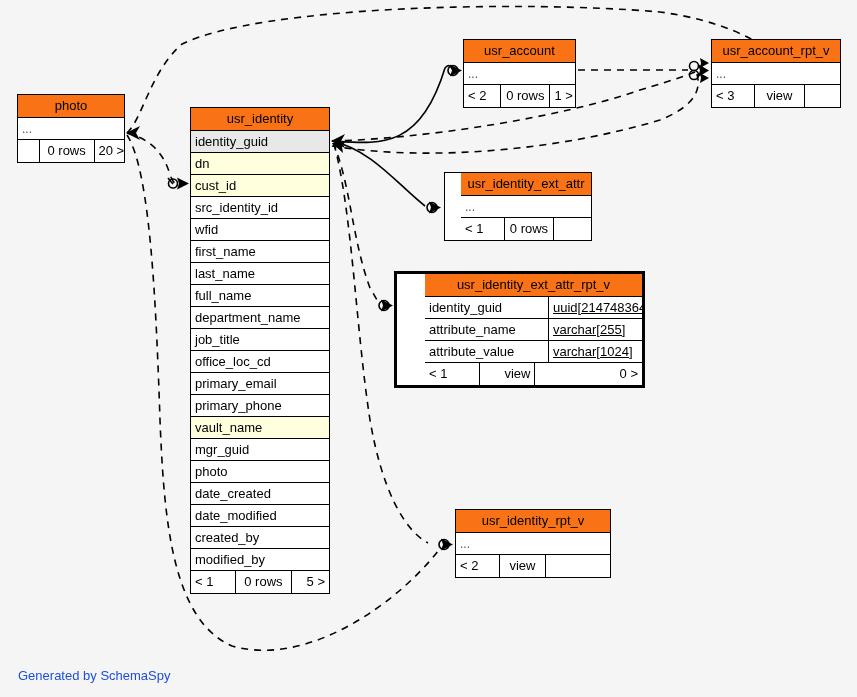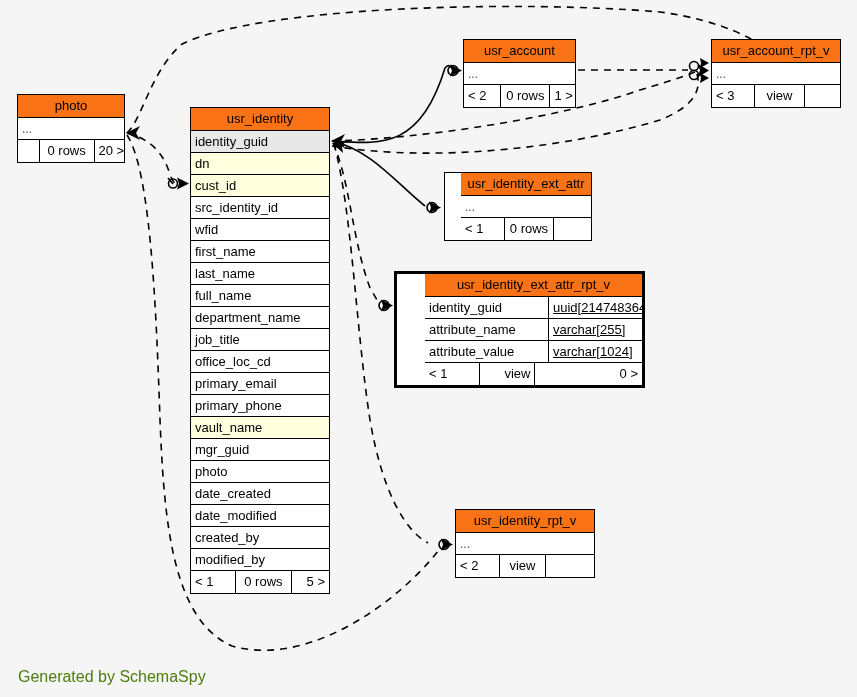--- a/index.html
+++ b/index.html
@@ -109,29 +109,29 @@
 
   #t-usr_account_rpt_v        { left: 711px; top: 39px;  width: 130px; }
   #t-usr_account_rpt_v .fc1 { width: 44px; } #t-usr_account_rpt_v .fc2 { width: 50px; } #t-usr_account_rpt_v .fc3 { width: 36px; }
 
   #t-usr_identity_ext_attr    { left: 444px; top: 172px; width: 148px; padding-left: 16px; }
   #t-usr_identity_ext_attr .fc1 { width: 50px; } #t-usr_identity_ext_attr .fc2 { width: 56px; } #t-usr_identity_ext_attr .fc3 { width: 42px; }
 
   #t-usr_identity_ext_attr_rpt_v { left: 394px; top: 271px; width: 251px; }
   #t-usr_identity_ext_attr_rpt_v .fc1 { width: 62px; } #t-usr_identity_ext_attr_rpt_v .fc2 { width: 62px; } #t-usr_identity_ext_attr_rpt_v .fc3 { width: 121px; }
 
-  #t-usr_identity_rpt_v       { left: 455px; top: 509px; width: 140px; }
+  #t-usr_identity_rpt_v       { left: 455px; top: 509px; width: 156px; }
   #t-usr_identity_rpt_v .fc1 { width: 44px; } #t-usr_identity_rpt_v .fc2 { width: 46px; } #t-usr_identity_rpt_v .fc3 { width: 38px; }
 
   #footer-credit {
     position: absolute;
     left: 18px;
     top: 668px;
-    font-size: 16px;
-    color: #4d7c0f;
+    font-size: 13px;
+    color: #1d4ed8;
   }
 </style>
 </head>
 <body>
 
 <div id="canvas">
 
   <svg id="edges" viewBox="0 0 857 697" width="857" height="697">
     <defs>
       <style>

